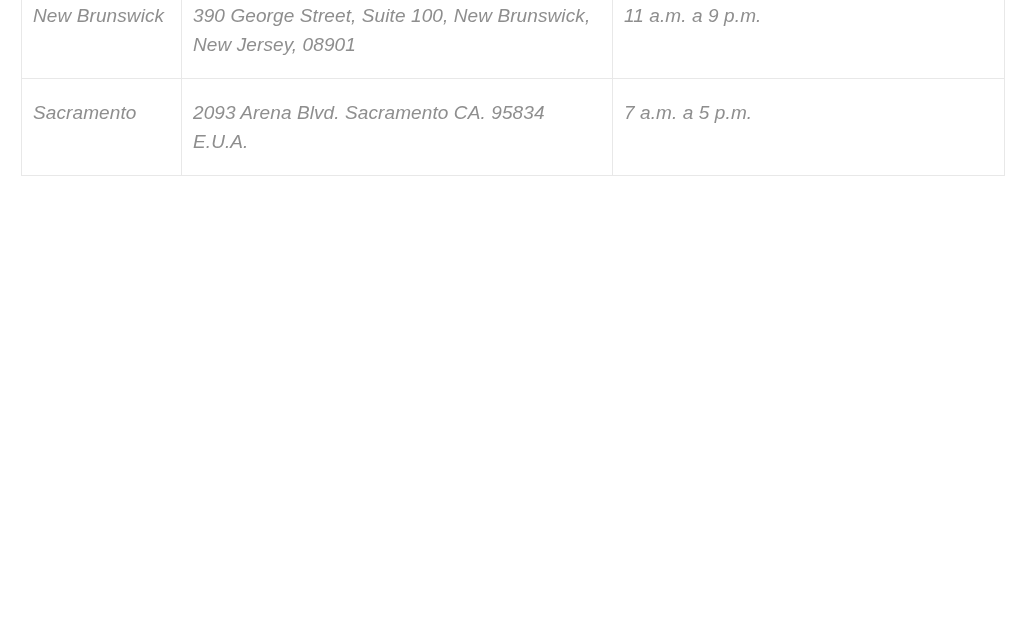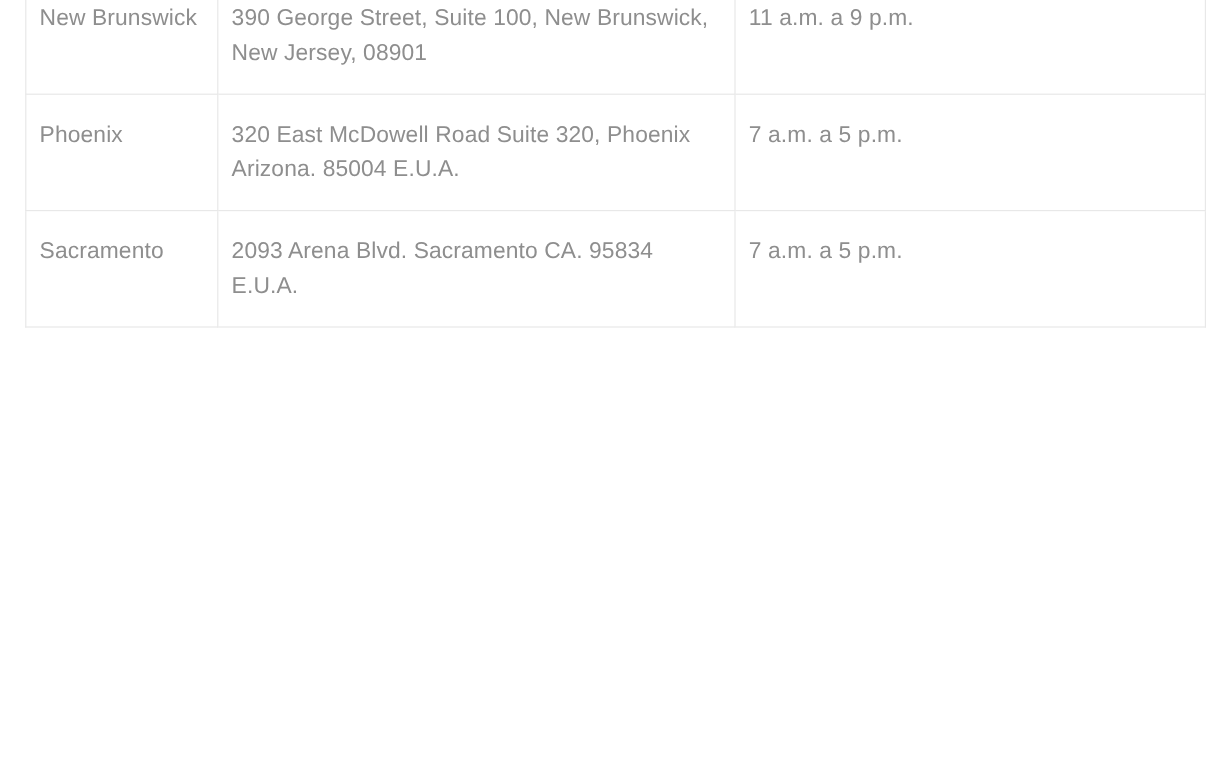--- a/index.html
+++ b/index.html
@@ -13,20 +13,21 @@
     overflow: hidden;
     font-family: "Liberation Sans", sans-serif;
   }
 
   
   .viewport {
     position: relative;
     width: 1027px;
     height: 633px;
     overflow: hidden;
+    font-style: italic;
   }
 
   .table-wrap {
     position: absolute;
     left: 21px;
     top: -19px;          
     width: 984px;
   }
 
   table.locations {
@@ -69,25 +70,20 @@
         <col class="col-addr">
         <col class="col-hours">
       </colgroup>
       <tbody>
         <tr>
           <td class="city">New Brunswick</td>
           <td class="addr">390 George Street, Suite 100, New Brunswick, New Jersey, 08901</td>
           <td class="hours">11 a.m. a 9 p.m.</td>
         </tr>
         <tr>
-          <td class="city">Phoenix</td>
-          <td class="addr">320 East McDowell Road Suite 320, Phoenix Arizona. 85004 E.U.A.</td>
-          <td class="hours">7 a.m. a 5 p.m.</td>
-        </tr>
-        <tr>
           <td class="city">Sacramento</td>
           <td class="addr">2093 Arena Blvd. Sacramento CA. 95834 E.U.A.</td>
           <td class="hours">7 a.m. a 5 p.m.</td>
         </tr>
 
       </tbody>
     </table>
   </div>
 </div>
 

